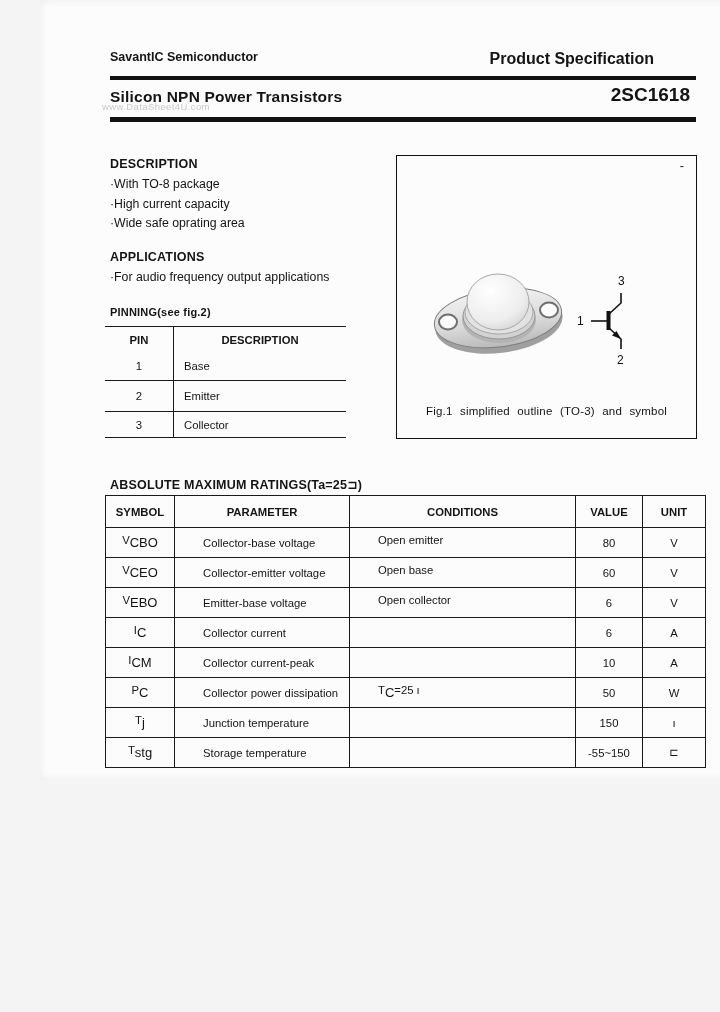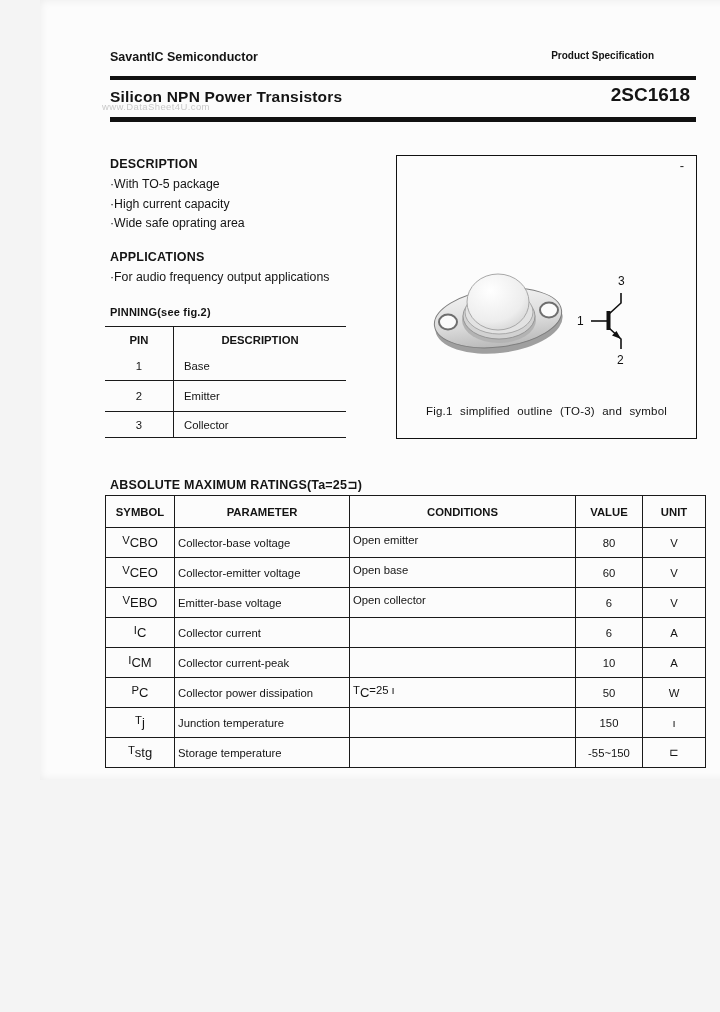--- a/index.html
+++ b/index.html
@@ -14,21 +14,21 @@
     background:#fcfcfc;
     box-shadow:inset 0 0 10px rgba(0,0,0,0.07);
     overflow:hidden;
     margin-left:40px;
   }
   .abs{position:absolute;}
   .b{font-weight:bold;}
   .rule{position:absolute;background:#111;}
   
   .hdr-left{left:70px;top:50px;font-size:12.5px;}
-  .hdr-right{right:106px;top:50px;font-size:10px;}
+  .hdr-right{right:106px;top:50px;font-size:16px;}
   .title-left{left:70px;top:88px;font-size:15.5px;letter-spacing:.2px;}
   .title-right{right:70px;top:84px;font-size:19px;}
   .wm-title{left:62px;top:101px;font-size:9.5px;color:#c9c9c9;letter-spacing:.4px;}
   
   .sec-h{font-size:12.5px;font-weight:bold;letter-spacing:.2px;}
   .list{font-size:12.3px;line-height:19.5px;}
   
   .pin-table{border-collapse:collapse;table-layout:fixed;width:240px;}
   .pin-table td,.pin-table th{
     font-size:11.3px;padding:0;vertical-align:middle;
@@ -52,42 +52,42 @@
     border:1.5px solid #1a1a1a;font-size:11.3px;padding:0;
     vertical-align:middle;text-align:center;overflow:hidden;white-space:nowrap;
   }
   .rt th{font-weight:bold;height:31px;}
   .rt td{height:29px;font-weight:normal;}
   .rt .w-sym{width:68px;}
   .rt .w-par{width:174px;}
   .rt .w-con{width:225px;}
   .rt .w-val{width:66px;}
   .rt .w-unit{width:62px;}
-  .rt td.left{text-align:left;padding-left:3px;}
+  .rt td.left{text-align:left;padding-left:28px;}
   sub.sm{font-size:13px;}
   
   .wm-footer{left:563px;top:956px;font-size:13px;font-weight:bold;color:#8a8a8a;letter-spacing:.2px;}
 </style>
 </head>
 <body>
 
 <div class="page">
 
   <div class="abs hdr-left b">SavantIC Semiconductor</div>
   <div class="abs hdr-right b">Product Specification</div>
   <div class="rule" style="left:70px;top:76px;width:586px;height:4px;"></div>
 
   <div class="abs wm-title">www.DataSheet4U.com</div>
   <div class="abs title-left b">Silicon NPN Power Transistors</div>
   <div class="abs title-right b">2SC1618</div>
   <div class="rule" style="left:70px;top:117px;width:586px;height:5px;"></div>
 
   <div class="abs sec-h" style="left:70px;top:157px;">DESCRIPTION</div>
   <div class="abs list" style="left:70px;top:175px;">
-    <div>·With TO-5 package</div>
+    <div>·With TO-8 package</div>
     <div>·High current capacity</div>
     <div>·Wide safe oprating area</div>
   </div>
 
   <div class="abs sec-h" style="left:70px;top:250px;">APPLICATIONS</div>
   <div class="abs list" style="left:70px;top:268px;">
     <div>·For audio frequency output applications</div>
   </div>
 
   <div class="abs sec-h" style="left:70px;top:306px;font-size:11px;">PINNING(see fig.2)</div>

